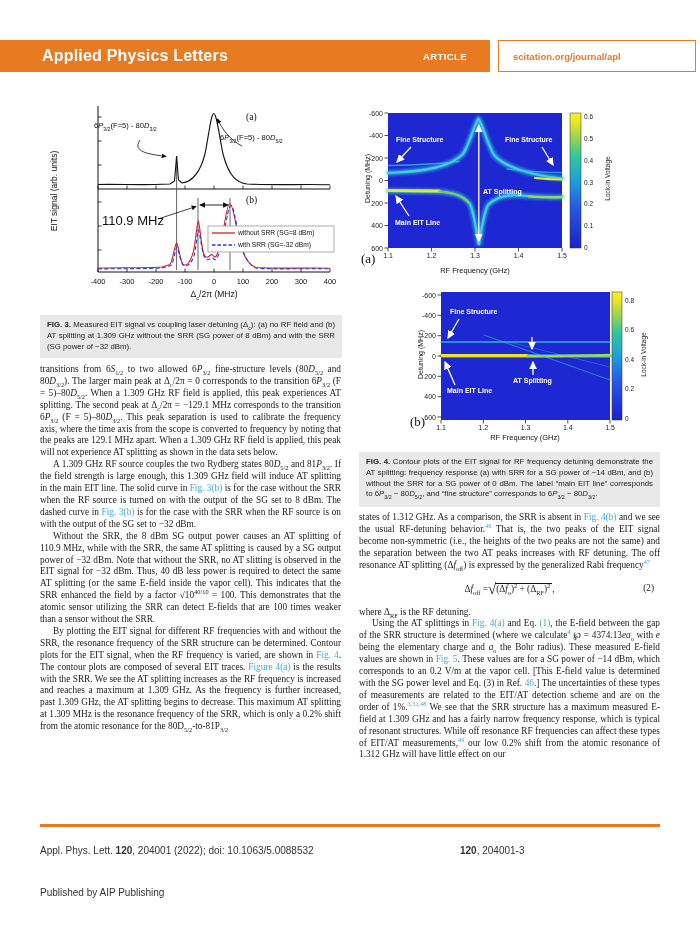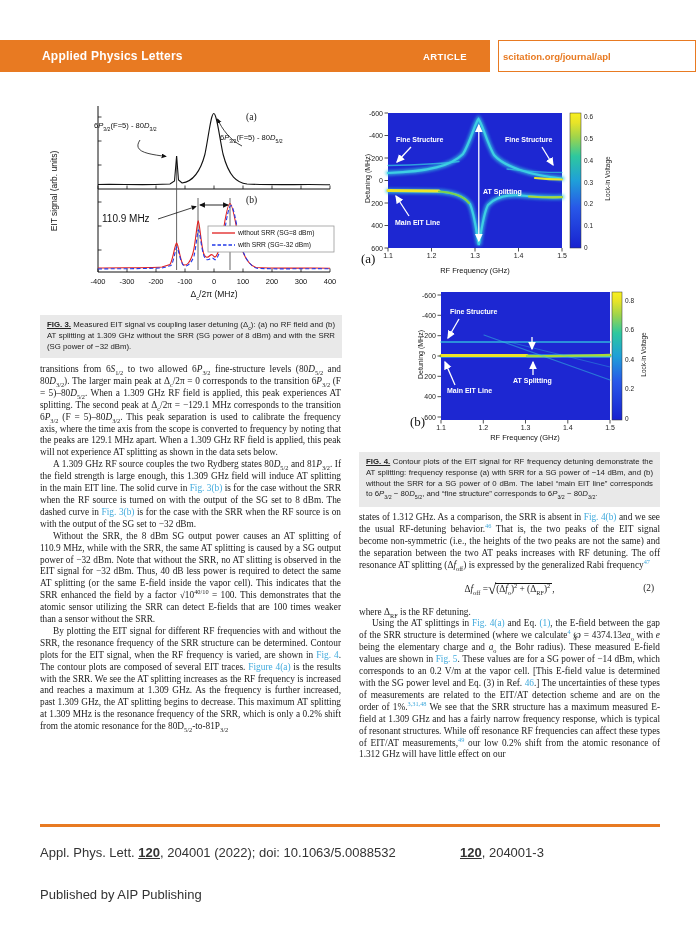--- a/index.html
+++ b/index.html
@@ -1,32 +1,32 @@
 <!DOCTYPE html>
 <html><head>
 <meta charset="utf-8">
 <style>
   html,body{margin:0;padding:0;background:#fff;}
   .page{position:relative;width:700px;height:927px;background:#fff;overflow:hidden;
         font-family:"Liberation Serif",serif;color:#1b1b1b;}
   
   .hbar{position:absolute;left:0;top:40px;width:490px;height:32px;background:#e87a22;
         display:flex;align-items:center;}
-  .jtitle{color:#fff;font-weight:bold;font-size:12px;font-family:"Liberation Sans",sans-serif;
+  .jtitle{color:#fff;font-weight:bold;font-size:16px;font-family:"Liberation Sans",sans-serif;
           margin-left:42px;letter-spacing:.2px;}
   .abadge{position:absolute;right:23px;top:0;height:32px;display:flex;align-items:center;
           color:#fff;font-family:"Liberation Sans",sans-serif;font-size:9.5px;font-weight:bold;letter-spacing:.4px;}
   .urlbox{position:absolute;left:498px;top:40px;width:196px;height:30px;border:1px solid #e87a22;
           display:flex;align-items:center;background:#fff;}
-  .url{color:#e87a22;font-family:"Liberation Sans",sans-serif;font-size:9.5px;font-weight:bold;margin-left:4px;}
+  .url{color:#e87a22;font-family:"Liberation Sans",sans-serif;font-size:9.5px;font-weight:bold;margin-left:14px;}
   
   .sup{vertical-align:super;font-size:68%;line-height:0;}
   .sub{vertical-align:sub;font-size:68%;line-height:0;}
   .it{font-style:italic;}
-  .bd{font-weight:bold;text-decoration:underline;}
+  .bd{font-weight:bold;}
   .lnk{color:#3fa9dc;}
   
   .fig{position:absolute;}
   .fig .ov{position:absolute;font-family:"Liberation Sans",sans-serif;color:#111;white-space:nowrap;}
   .vlabel{position:absolute;transform:rotate(-90deg);transform-origin:center;white-space:nowrap;
           font-family:"Liberation Sans",sans-serif;text-align:center;}
   .wann{position:absolute;color:#fff;font-family:"Liberation Sans",sans-serif;font-weight:bold;
         font-size:7px;white-space:nowrap;}
   .pletter{position:absolute;font-family:"Liberation Serif",serif;font-size:13px;color:#111;}
   svg text{font-family:"Liberation Sans",sans-serif;}
@@ -39,21 +39,21 @@
   
   .col{position:absolute;width:301px;font-size:9.3px;line-height:11.9px;text-align:justify;}
   .col p{margin:0;}
   .col p.ind{text-indent:13px;}
   .equation{position:relative;display:flex;align-items:center;justify-content:center;margin:7px 0 6px 0;height:22px;}
   .rsym{font-size:15px;font-style:normal;margin-right:-1px;line-height:1;}
   .radicand{border-top:0.9px solid #111;padding:0 2px 0 1px;}
   .eqnum{position:absolute;right:6px;top:4px;}
   
   .frule{position:absolute;left:40px;top:824px;width:620px;height:2.5px;background:#e87a22;}
-  .foot{position:absolute;font-family:"Liberation Sans",sans-serif;font-size:13px;color:#333;}
+  .foot{position:absolute;font-family:"Liberation Sans",sans-serif;font-size:10px;color:#333;}
 </style>
 </head>
 <body>
 
 <div class="page">
 
   <div class="hbar">
     <span class="jtitle">Applied Physics Letters</span>
     <span class="abadge">ARTICLE</span>
   </div>
@@ -111,21 +111,21 @@
         <text class="tick3" x="203" y="191.5">100</text>
         <text class="tick3" x="232" y="191.5">200</text>
         <text class="tick3" x="261" y="191.5">300</text>
         <text class="tick3" x="290" y="191.5">400</text>
       </g>
     </svg>
     <div class="vlabel" style="left:-41px;top:94px;width:110px;font-size:8.5px;color:#111;">EIT signal  (arb. units)</div>
     <div class="ov" style="left:114px;top:197px;width:120px;text-align:center;font-size:8.5px;">Δ<span class="sub">c</span>/2π  (MHz)</div>
     <div class="ov" style="left:54px;top:29px;font-size:7.6px;">6<span class="it">P</span><span class="sub">3/2</span>(F=5) - 80<span class="it">D</span><span class="sub">3/2</span></div>
     <div class="ov" style="left:180px;top:41px;font-size:7.6px;">6<span class="it">P</span><span class="sub">3/2</span>(F=5) - 80<span class="it">D</span><span class="sub">5/2</span></div>
-    <div class="ov" style="left:62px;top:121px;font-size:10px;">110.9 MHz</div>
+    <div class="ov" style="left:62px;top:121px;font-size:13px;">110.9 MHz</div>
     <div class="ov" style="left:198px;top:137px;font-size:6.7px;">without SRR (SG=8 dBm)</div>
     <div class="ov" style="left:198px;top:149px;font-size:6.7px;">with SRR (SG=-32 dBm)</div>
     <div class="ov" style="left:206px;top:20px;font-size:9.5px;font-family:'Liberation Serif',serif;">(a)</div>
     <div class="ov" style="left:206px;top:103px;font-size:9.5px;font-family:'Liberation Serif',serif;">(b)</div>
   </div>
 
   <div class="cap" style="left:40px;top:315px;width:302px;height:43px;"><span class="bd">FIG. 3.</span> Measured EIT signal vs coupling laser detuning (Δ<span class="sub">c</span>): (a) no RF field and (b) AT splitting at 1.309 GHz without the SRR (SG power of 8 dBm) and with the SRR (SG power of −32 dBm).</div>
 
   <div class="col" style="left:40px;top:364px;">
     <p>transitions from 6<span class="it">S</span><span class="sub">1/2</span> to two allowed 6<span class="it">P</span><span class="sub">3/2</span> fine-structure levels (80<span class="it">D</span><span class="sub">5/2</span> and 80<span class="it">D</span><span class="sub">3/2</span>). The larger main peak at Δ<span class="sub">c</span>/2π = 0 corresponds to the transition 6<span class="it">P</span><span class="sub">3/2</span> (F = 5)–80<span class="it">D</span><span class="sub">5/2</span>. When a 1.309 GHz RF field is applied, this peak experiences AT splitting. The second peak at Δ<span class="sub">c</span>/2π = −129.1 MHz corresponds to the transition 6<span class="it">P</span><span class="sub">3/2</span> (F = 5)–80<span class="it">D</span><span class="sub">3/2</span>. This peak separation is used to calibrate the frequency axis, where the time axis from the scope is converted to frequency by noting that the peaks are 129.1 MHz apart. When a 1.309 GHz RF field is applied, this peak will not experience AT splitting as shown in the data sets below.</p>

